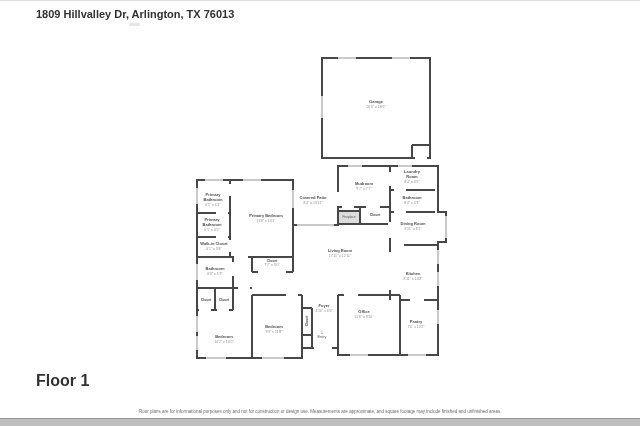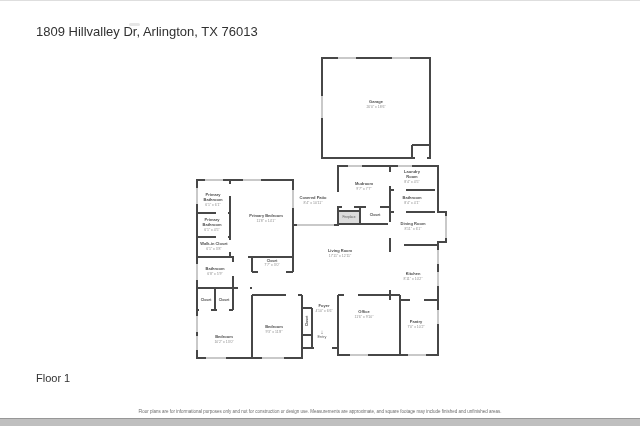--- a/index.html
+++ b/index.html
@@ -1,21 +1,21 @@
 <!DOCTYPE html>
 <html><head>
 <meta charset="utf-8">
 <style>
   html,body{margin:0;padding:0;background:#ffffff;}
   #stage{position:relative;width:640px;height:426px;background:#ffffff;overflow:hidden;
          font-family:"Liberation Sans", sans-serif;}
   .topline{position:absolute;left:0;top:0;width:640px;height:1px;background:#dedede;}
   .bottomband{position:absolute;left:0;bottom:0;width:640px;height:7px;background:#bfbfbf;border-top:1px solid #979797;}
-  .title{position:absolute;left:36px;top:24px;font-size:13px;font-weight:400;color:#313131;}
-  .floorlabel{position:absolute;left:36px;top:372px;font-size:11px;font-weight:400;color:#313131;}
+  .title{position:absolute;left:36px;top:8px;font-size:11px;font-weight:700;color:#313131;}
+  .floorlabel{position:absolute;left:36px;top:372px;font-size:16px;font-weight:700;color:#313131;}
   .disclaimer{position:absolute;left:50%;top:409px;transform:translateX(-50%);
               font-size:4.5px;color:#6b6b6b;white-space:nowrap;}
   .compass{position:absolute;left:129px;top:23px;width:11px;height:3px;background:#e6e6e6;border-radius:2px;}
   svg.plan{position:absolute;left:0;top:0;}
   .rlabel{position:absolute;transform:translate(-50%,-50%);text-align:center;line-height:1.2;
           white-space:nowrap;pointer-events:none;}
   .rname{display:block;font-size:4px;font-weight:700;color:#4d4d4d;}
   .rdims{display:block;font-size:3.5px;font-weight:400;color:#8e8e8e;}
   .rlabel.tiny .rname{font-size:3.5px;}
   .rlabel.wrap{white-space:normal;width:24px;}

